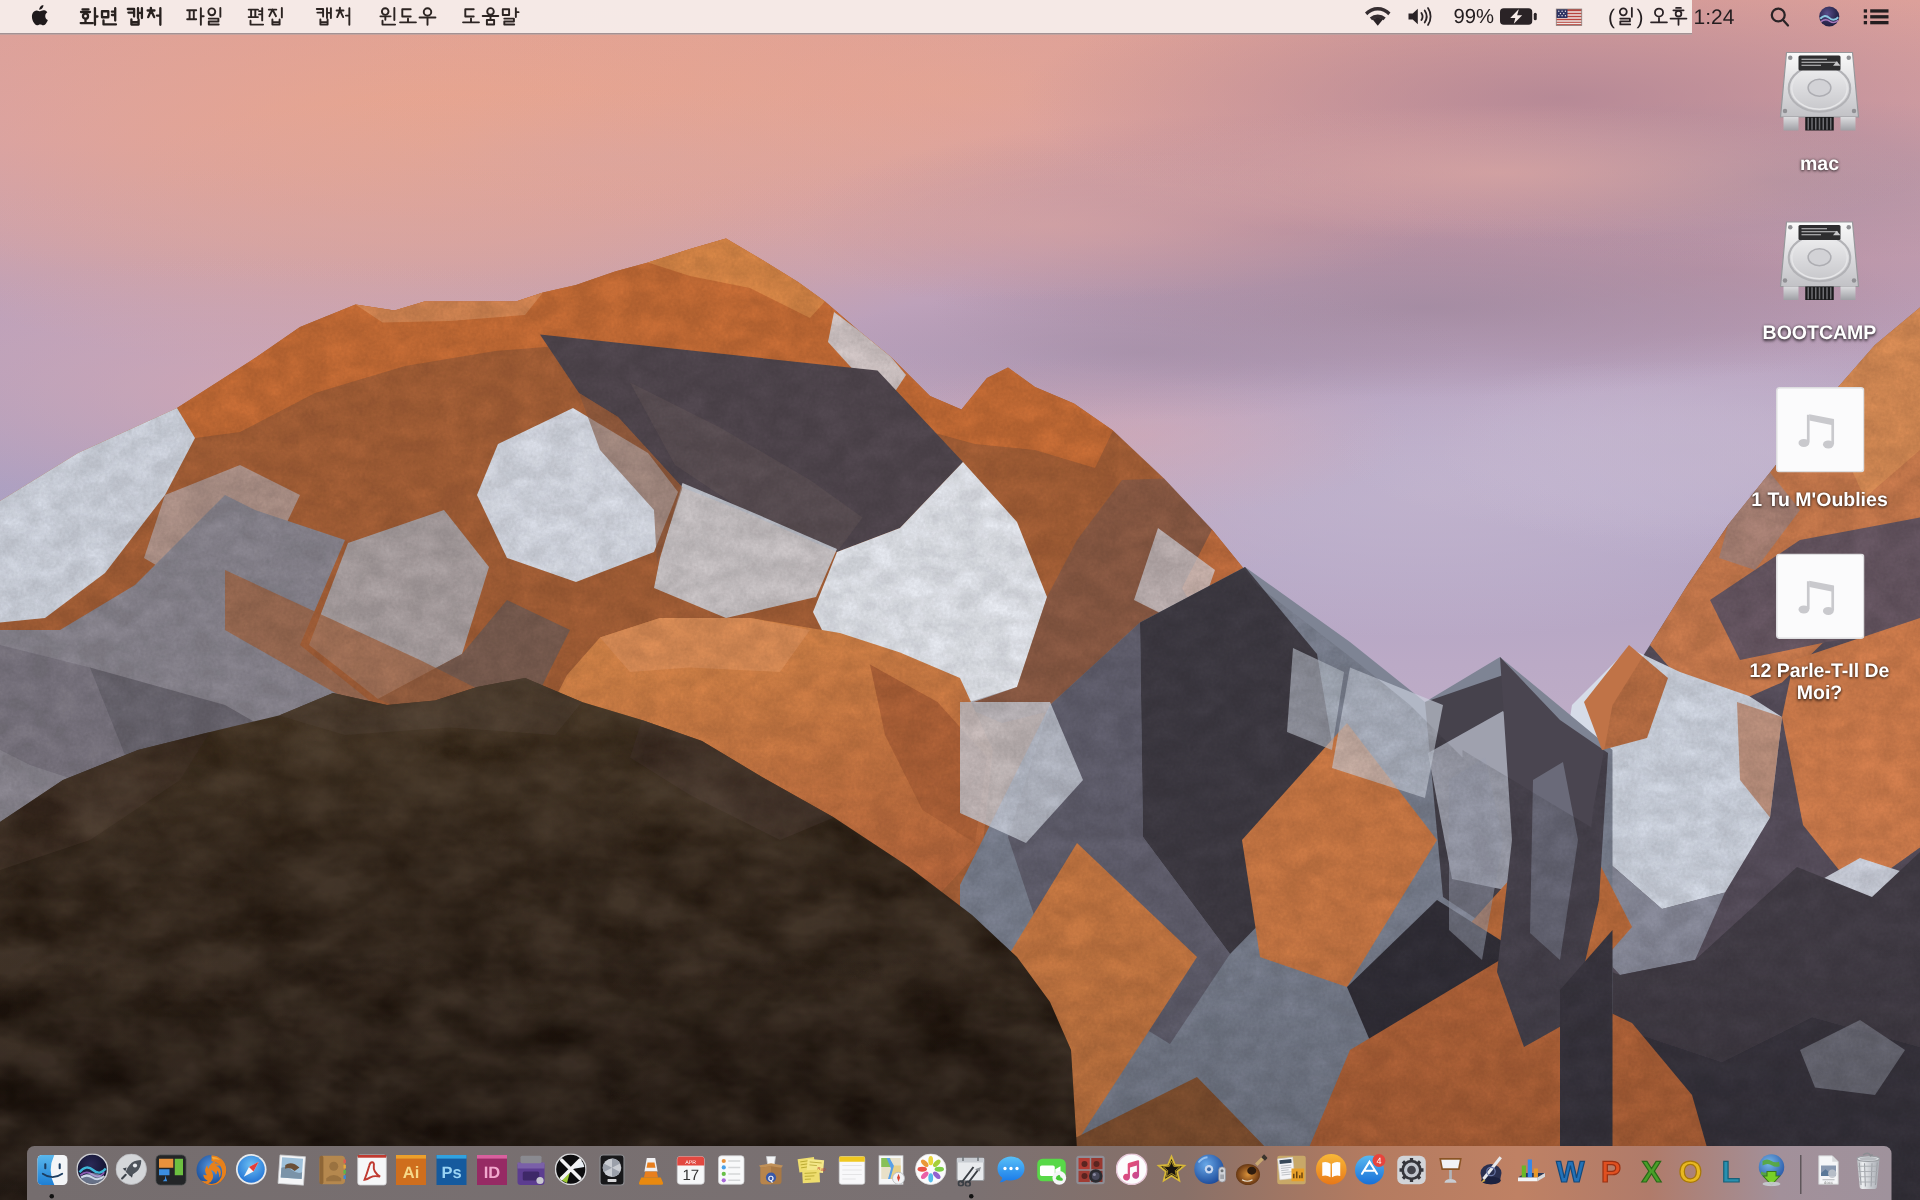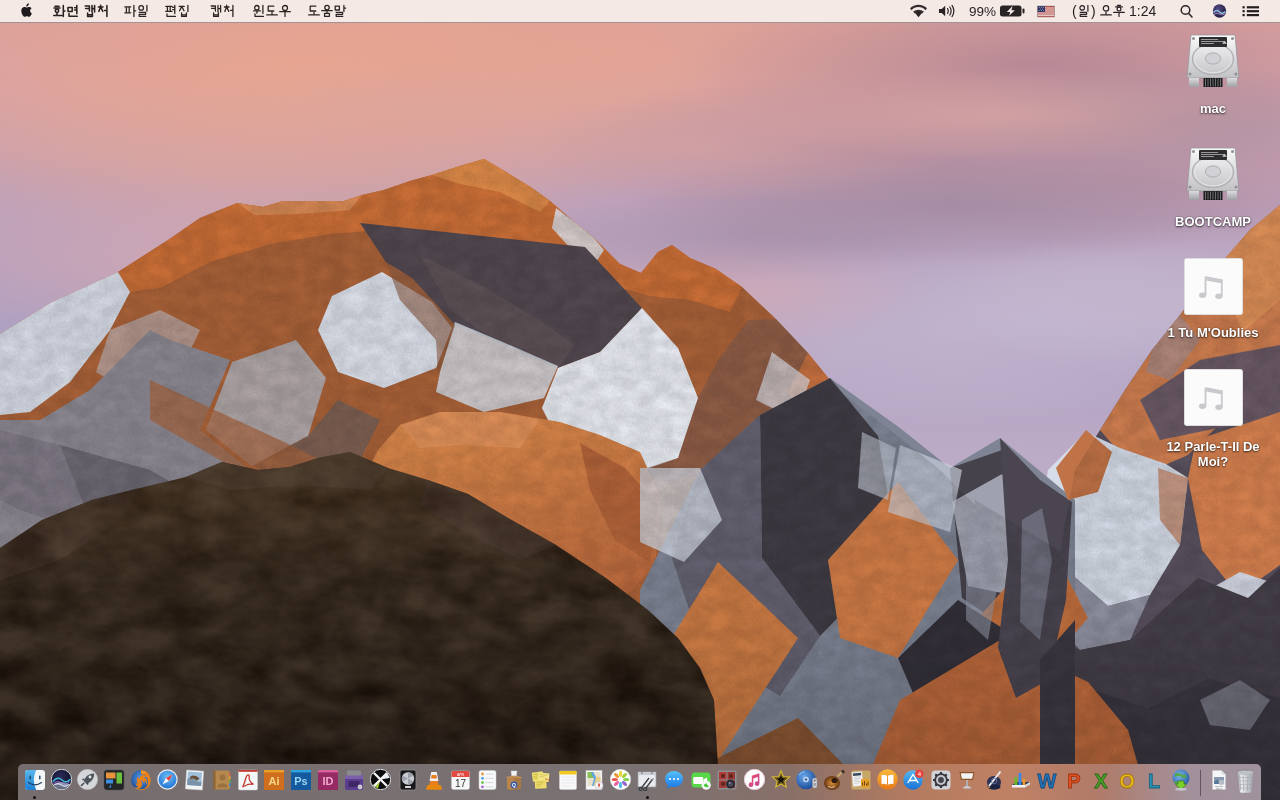--- a/index.html
+++ b/index.html
@@ -1,16 +1,16 @@
 <!DOCTYPE html>
 <html><head><meta charset="utf-8">
 <style>
 html,body{margin:0;padding:0;width:1280px;height:800px;overflow:hidden;font-family:"Liberation Sans",sans-serif;}
 #wp{position:absolute;left:0;top:0;}
-#menubar{position:absolute;left:0;top:0;width:1280px;height:22px;background:rgba(246,235,232,.97);border-bottom:1px solid rgba(80,60,66,.5);text-align:right;}
+#menubar{position:absolute;left:0;top:0;width:1128px;height:22px;background:rgba(246,235,232,.97);border-bottom:1px solid rgba(80,60,66,.5);text-align:right;}
 .dlabel{position:absolute;color:#fff;font-weight:bold;font-size:13px;text-align:center;text-shadow:0 1px 2px rgba(0,0,0,.65),0 0 2px rgba(0,0,0,.4);width:140px;line-height:15px;}
 #dock{position:absolute;left:18px;top:764px;width:1243px;height:36px;border-radius:5px 5px 0 0;
 background:linear-gradient(90deg,#756d6e 0%,#7a7172 50%,#887068 62%,#b47b60 72%,#bf8164 80%,#b07b6a 87%,#a2909a 94%,#9f929c 100%);}
 </style></head>
 <body>
 <svg id="wp" width="1280" height="800" viewBox="0 0 1280 800">
 <defs>
 <linearGradient id="skyG" x1="0" y1="0" x2="0" y2="1">
 <stop offset="0" stop-color="#dca09a"></stop>
 <stop offset=".17" stop-color="#d5a2a8"></stop>

